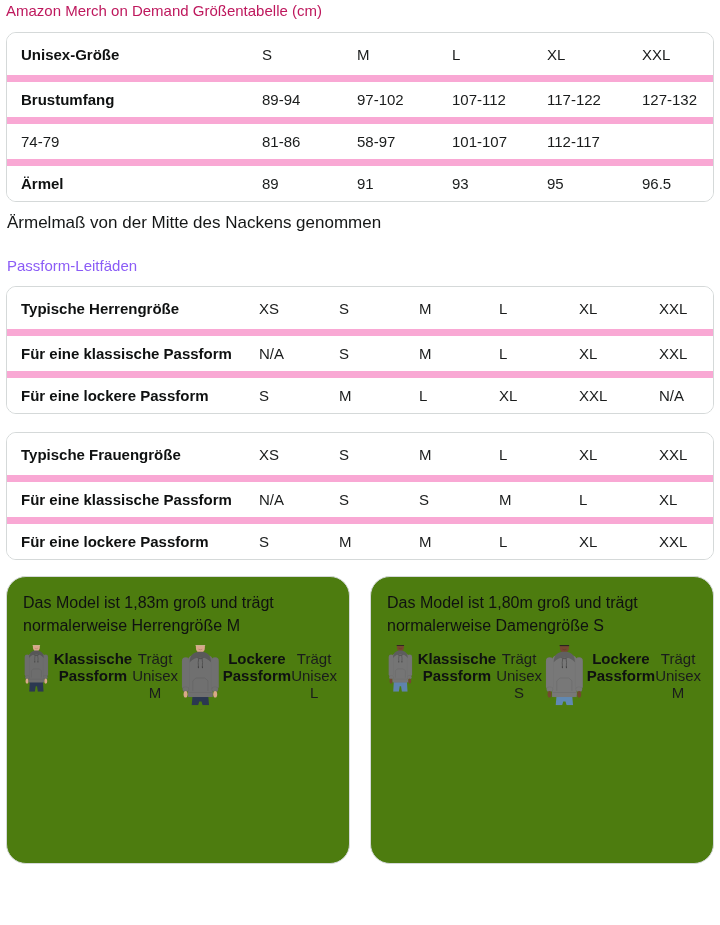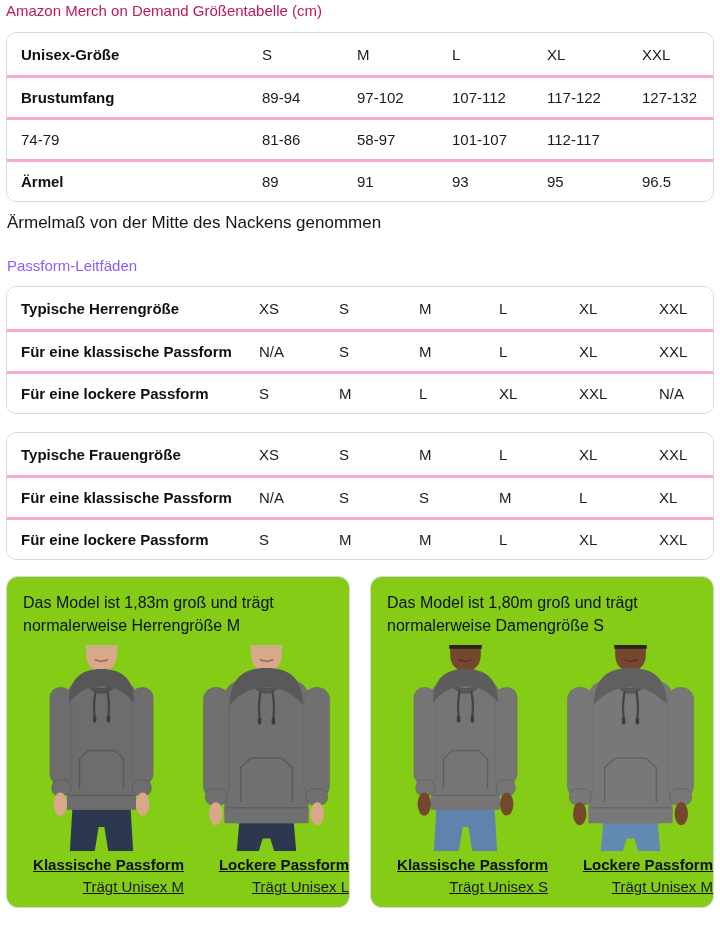--- a/index.html
+++ b/index.html
@@ -23,21 +23,21 @@
     border: 1px solid #d5d9d9;
     border-radius: 10px;
     background: #fff;
     overflow: hidden;
   }
   .trow {
     display: grid;
     align-items: center;
     height: 42px;
     padding-left: 14px;
-    border-top: 3px solid #f9a8d4;
+    border-top: 7px solid #f9a8d4;
     background: #fff;
   }
   .trow:first-child { border-top: none; }
   .size-row { grid-template-columns: 241px 95px 95px 95px 95px 1fr; }
   .fit-row  { grid-template-columns: 238px 80px 80px 80px 80px 80px 1fr; }
   .trow .lbl { font-weight: bold; font-size: 15px; color: #0f1111; }
   .trow .val { font-size: 15px; color: #1a1c1c; }
 
   .sleeve-note {
     font-size: 17px;
@@ -52,33 +52,33 @@
   .fit-table + .fit-table { margin-top: 18px; }
 
   .model-cards {
     display: flex;
     gap: 20px;
     margin-top: 16px;
   }
   .model-card {
     flex: 1;
     border: 1px solid #d5d9d9;
-    border-radius: 12px;
-    padding: 14px 0 12px 12px;
-    background: #84cc16;
+    border-radius: 20px;
+    padding: 14px 12px 12px 12px;
+    background: #4d7c0f;
   }
   .model-title {
     font-size: 16px;
     line-height: 1.45;
     color: #0f1111;
     padding: 0 4px;
     margin-bottom: 8px;
   }
   .photos { display: flex; }
-  .photo-block { width: 50%; display: flex; flex-direction: column; align-items: flex-end; text-decoration: underline; }
+  .photo-block { width: 50%; display: flex; flex-direction: row; align-items: flex-start; }
   .photo-block svg { width: 100%; height: 206px; display: block; }
   .cap-fit {
     font-weight: bold;
     font-size: 15px;
     text-align: center;
     margin-top: 5px;
     color: #0f1111;
   }
   .cap-size {
     font-size: 15px;

